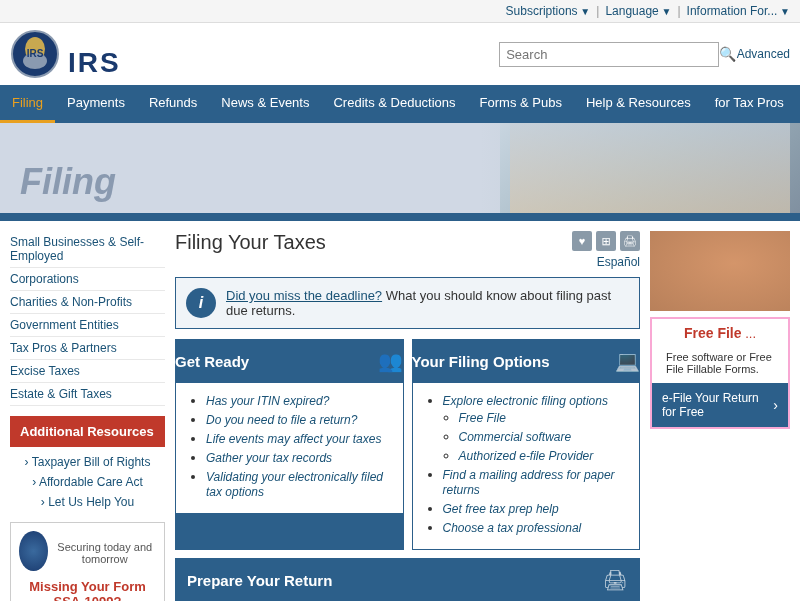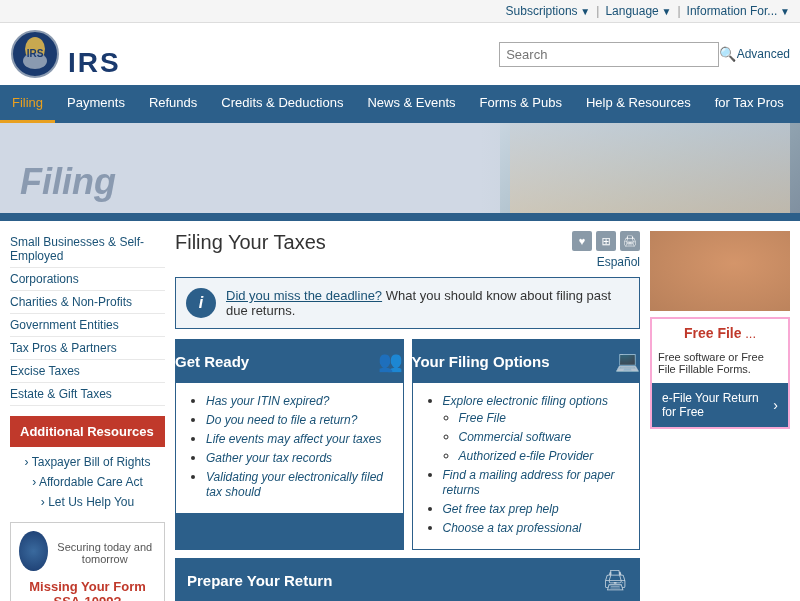--- a/index.html
+++ b/index.html
@@ -87,21 +87,21 @@
     .prepare-title { font-size: 15px; font-weight: bold; }
 
     
     .right-sidebar { width: 140px; flex-shrink: 0; }
     .free-file-img { width: 140px; height: 80px; background: linear-gradient(135deg, #d4a07a 30%, #c8906a 100%); position: relative; overflow: hidden; margin-bottom: 6px; }
     .free-file-person { width: 100%; height: 100%; background: radial-gradient(ellipse at 60% 40%, #d4956a 0%, #b8805a 100%); }
     .free-file-box { border: 2px solid #f9a8d4; }
     .free-file-title { background: #fff; padding: 6px; text-align: center; }
     .free-file-title-text { color: #c0392b; font-size: 14px; font-weight: bold; }
     .free-file-title-dots { color: #c0392b; }
-    .free-file-desc { font-size: 11px; color: #333; padding: 4px 6px; }
+    .free-file-desc { font-size: 11px; color: #333; padding: 4px 6px; margin-left: 8px; }
     .efile-btn { background: #2c5f8a; color: #fff; padding: 8px 10px; font-size: 12px; display: flex; justify-content: space-between; align-items: center; cursor: pointer; margin-top: 4px; }
     .efile-btn-arrow { font-size: 14px; }
   </style>
 </head>
 <body>
 
 <div class="top-bar">
   <span class="top-bar-dropdown">Subscriptions</span>
   <span class="top-bar-sep">|</span>
   <span class="top-bar-dropdown">Language</span>
@@ -124,22 +124,22 @@
     <input class="search-input" type="text" placeholder="Search" style="">
     <button class="search-btn">🔍</button>
     <a class="advanced-link">Advanced</a>
   </div>
 </div>
 
 <nav>
   <a class="active">Filing</a>
   <a>Payments</a>
   <a>Refunds</a>
+  <a>News &amp; Events</a>
   <a>Credits &amp; Deductions</a>
-  <a>News &amp; Events</a>
   <a>Forms &amp; Pubs</a>
   <a>Help &amp; Resources</a>
   <a>for Tax Pros</a>
 </nav>
 
 <div class="hero">
   <span class="hero-title">Filing</span>
   <div class="hero-image">
     <div class="hero-image-person"></div>
   </div>
@@ -203,21 +203,21 @@
         <div class="card-header">
           <span class="card-title">Get Ready</span>
           <span class="card-icon">👥</span>
         </div>
         <div class="card-body">
           <ul class="card-list">
             <li><a>Has your ITIN expired?</a></li>
             <li><a>Do you need to file a return?</a></li>
             <li><a>Life events may affect your taxes</a></li>
             <li><a>Gather your tax records</a></li>
-            <li><a>Validating your electronically filed tax should</a></li>
+            <li><a>Validating your electronically filed tax options</a></li>
           </ul>
         </div>
       </div>
 
       <div class="card">
         <div class="card-header">
           <span class="card-title">Your Filing Options</span>
           <span class="card-icon">💻</span>
         </div>
         <div class="card-body">

